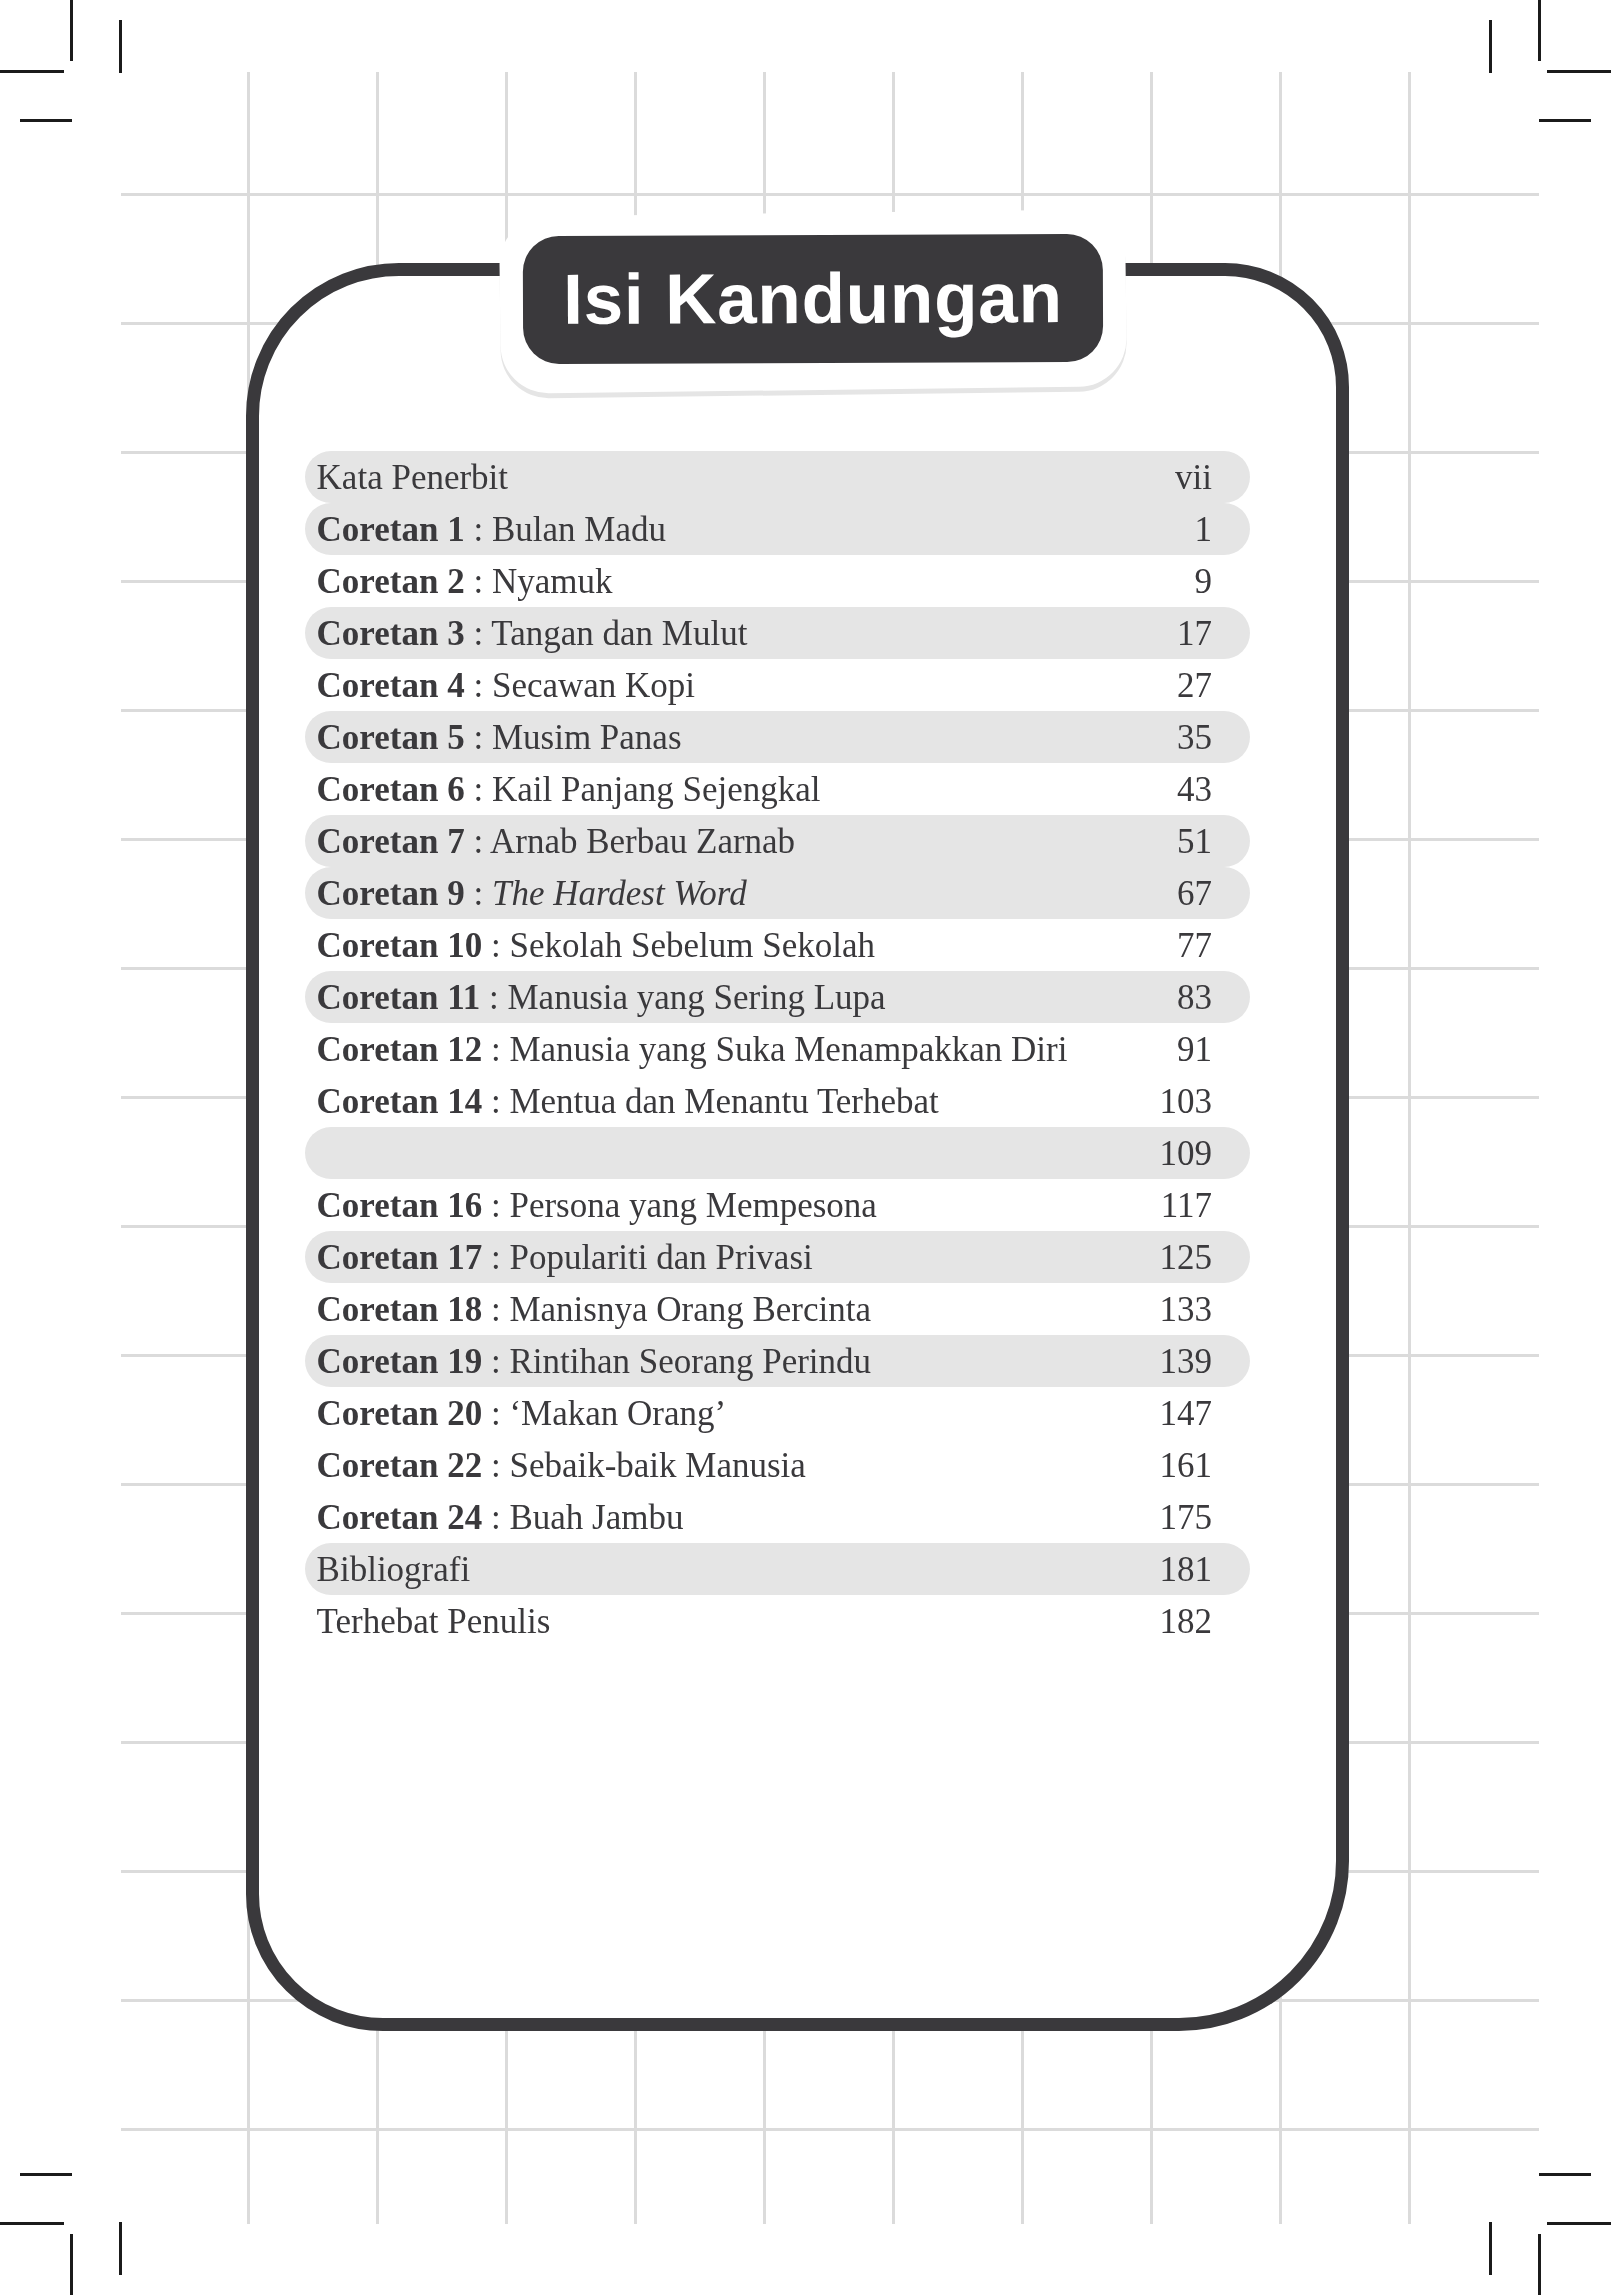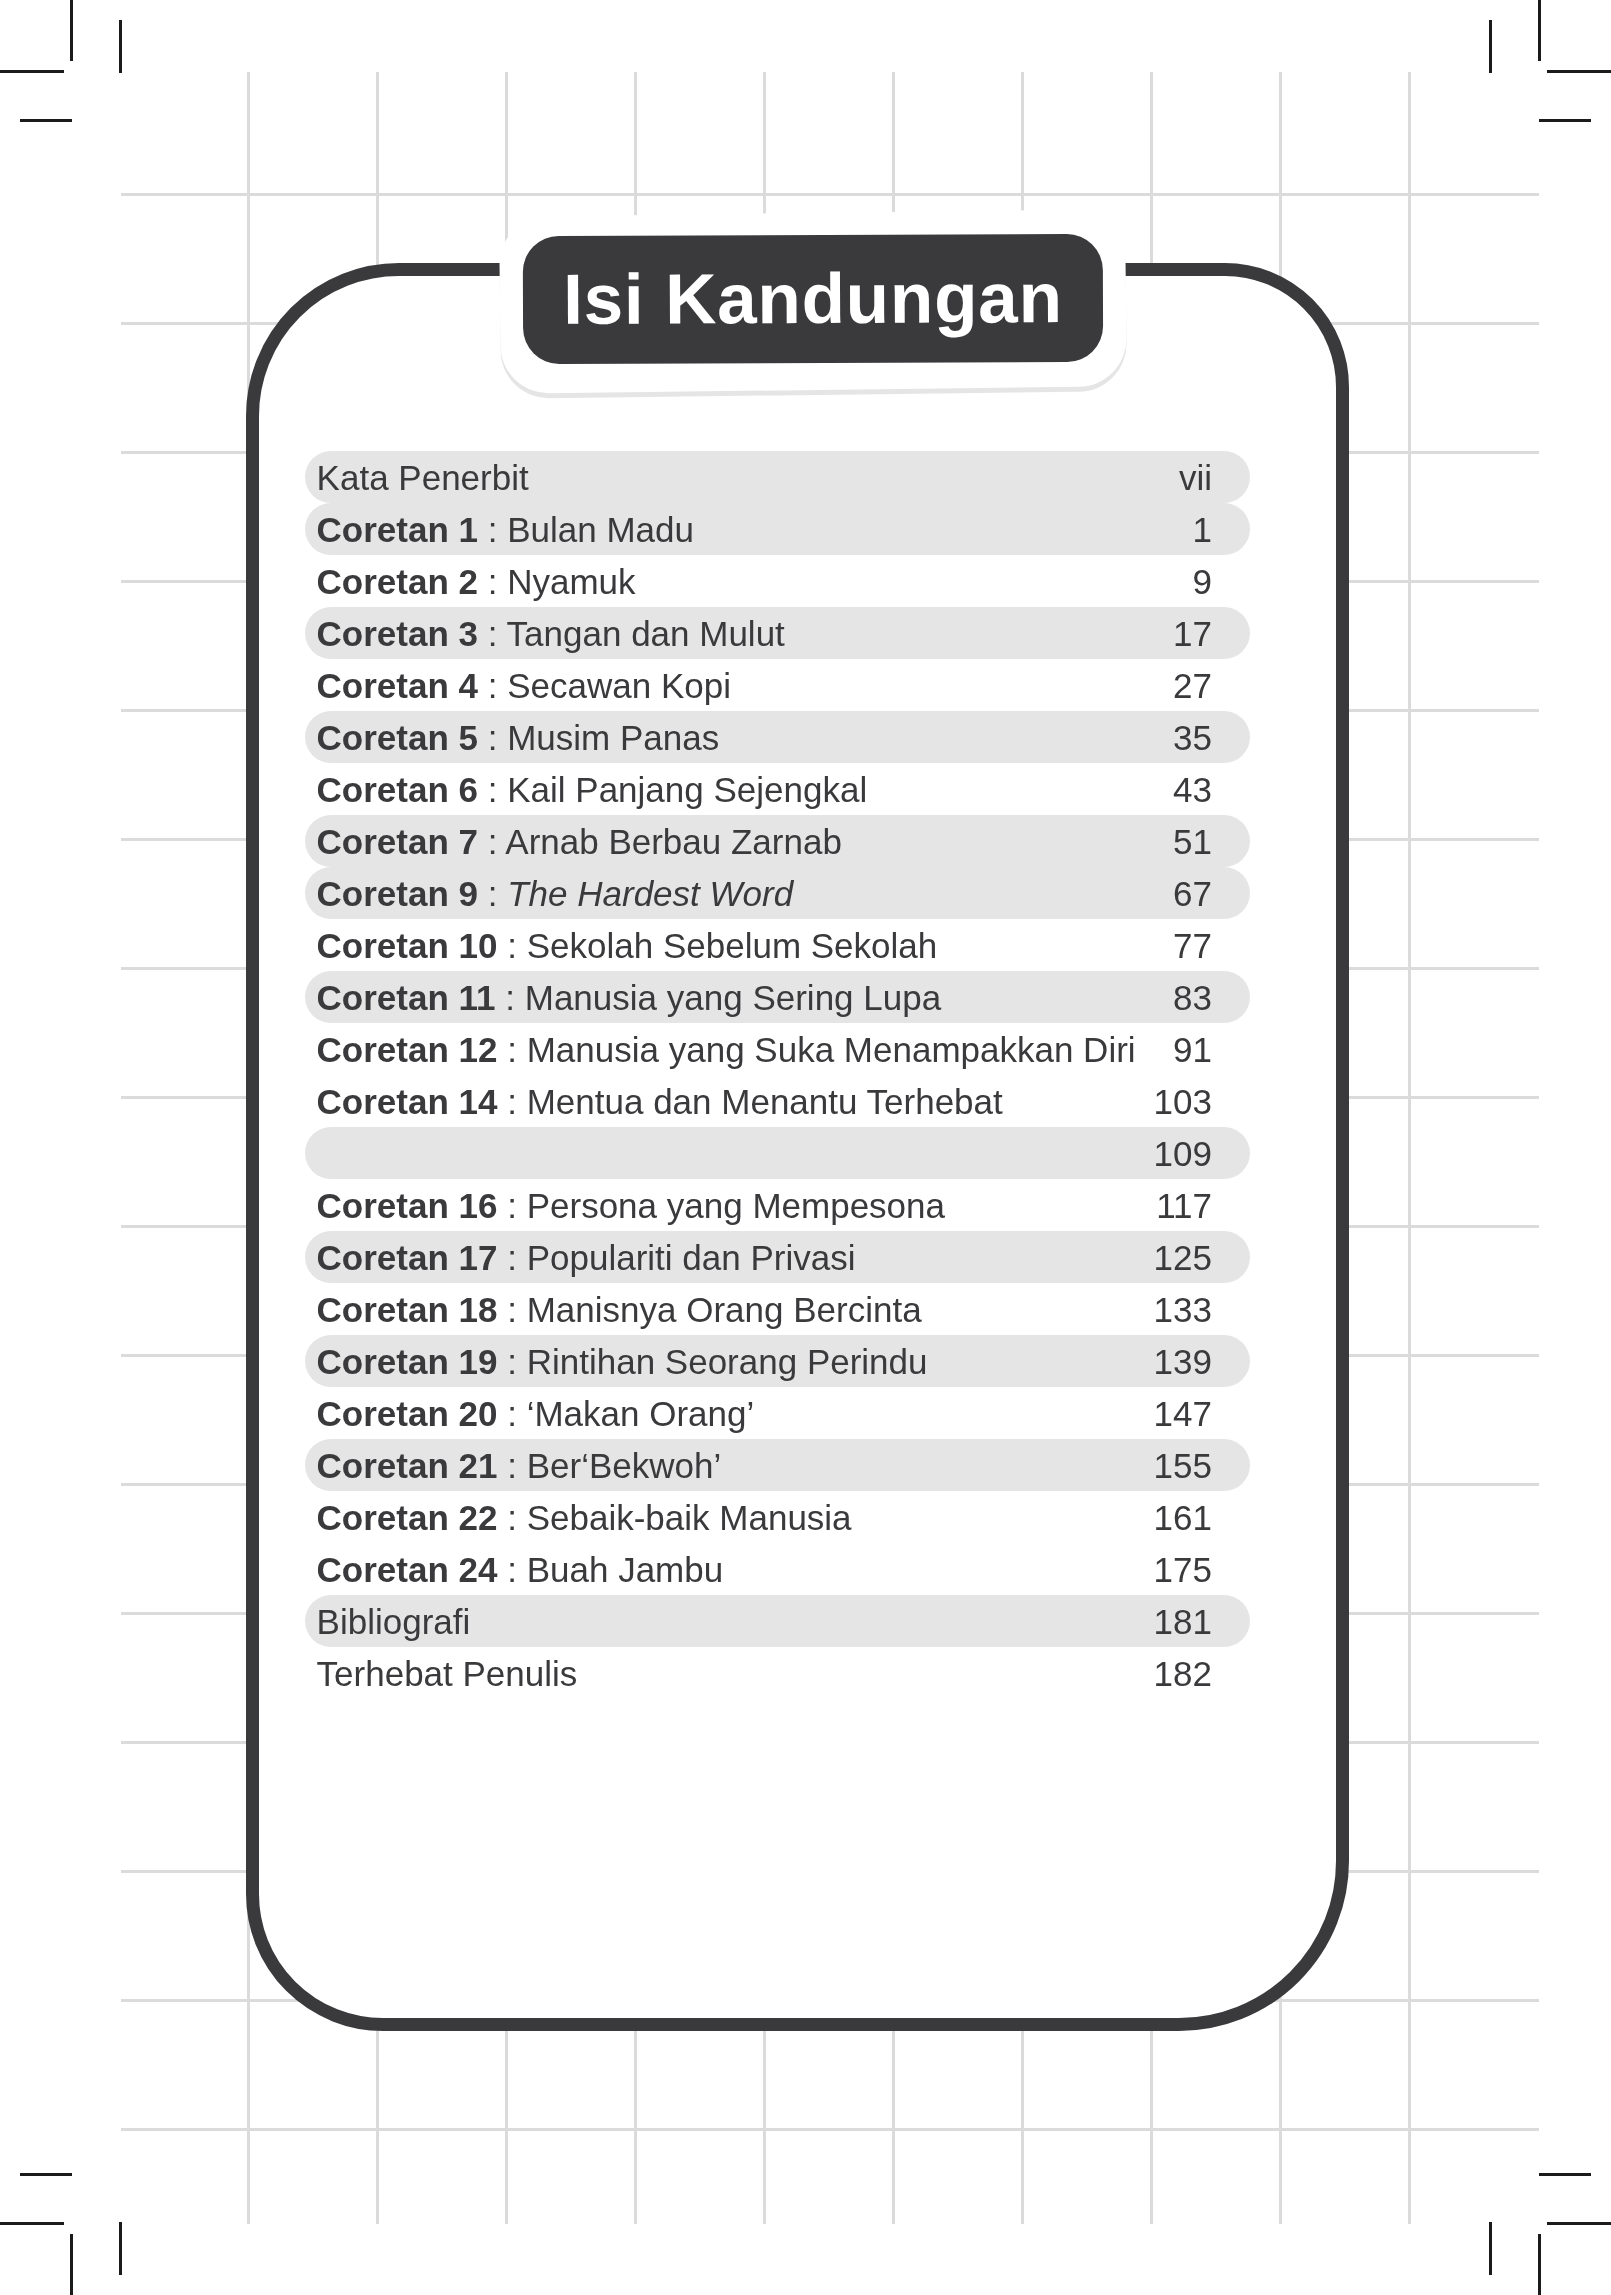--- a/index.html
+++ b/index.html
@@ -60,21 +60,21 @@
   .badge-title{
     color:#ffffff;font-size:71px;font-weight:700;letter-spacing:0.8px;
     white-space:nowrap;
   }
   
   .toc{position:absolute;left:46px;top:175px;width:945px;}
   .toc-row{
     display:flex;align-items:center;
     height:52px;box-sizing:border-box;
     padding-left:11.6px;
-    font-size:35px;line-height:1;
+    font-size:35px;line-height:1;font-family:Liberation Serif, serif;
   }
   .toc-row.shaded{background:var(--pill);border-radius:26.5px;}
   .toc-prefix{font-weight:700;}
   .toc-sep{white-space:pre;}
   .toc-row.italic .toc-title{font-style:italic;}
   .toc-page{margin-left:auto;padding-right:38px;}
 </style>
 </head>
 <body>
 
@@ -178,24 +178,20 @@
     <span class="toc-page">133</span>
   </div>
         <div class="toc-row shaded">
     <span class="toc-label"><span class="toc-prefix">Coretan 19</span><span class="toc-sep"> : </span><span class="toc-title">Rintihan Seorang Perindu</span></span>
     <span class="toc-page">139</span>
   </div>
         <div class="toc-row">
     <span class="toc-label"><span class="toc-prefix">Coretan 20</span><span class="toc-sep"> : </span><span class="toc-title">‘Makan Orang’</span></span>
     <span class="toc-page">147</span>
   </div>
-        <div class="toc-row shaded">
-    <span class="toc-label"><span class="toc-prefix">Coretan 21</span><span class="toc-sep"> : </span><span class="toc-title">Ber‘Bekwoh’</span></span>
-    <span class="toc-page">155</span>
-  </div>
         <div class="toc-row">
     <span class="toc-label"><span class="toc-prefix">Coretan 22</span><span class="toc-sep"> : </span><span class="toc-title">Sebaik-baik Manusia</span></span>
     <span class="toc-page">161</span>
   </div>
         <div class="toc-row">
     <span class="toc-label"><span class="toc-prefix">Coretan 24</span><span class="toc-sep"> : </span><span class="toc-title">Buah Jambu</span></span>
     <span class="toc-page">175</span>
   </div>
         <div class="toc-row shaded">
     <span class="toc-label"><span class="toc-prefix"></span><span class="toc-sep"></span><span class="toc-title">Bibliografi</span></span>

